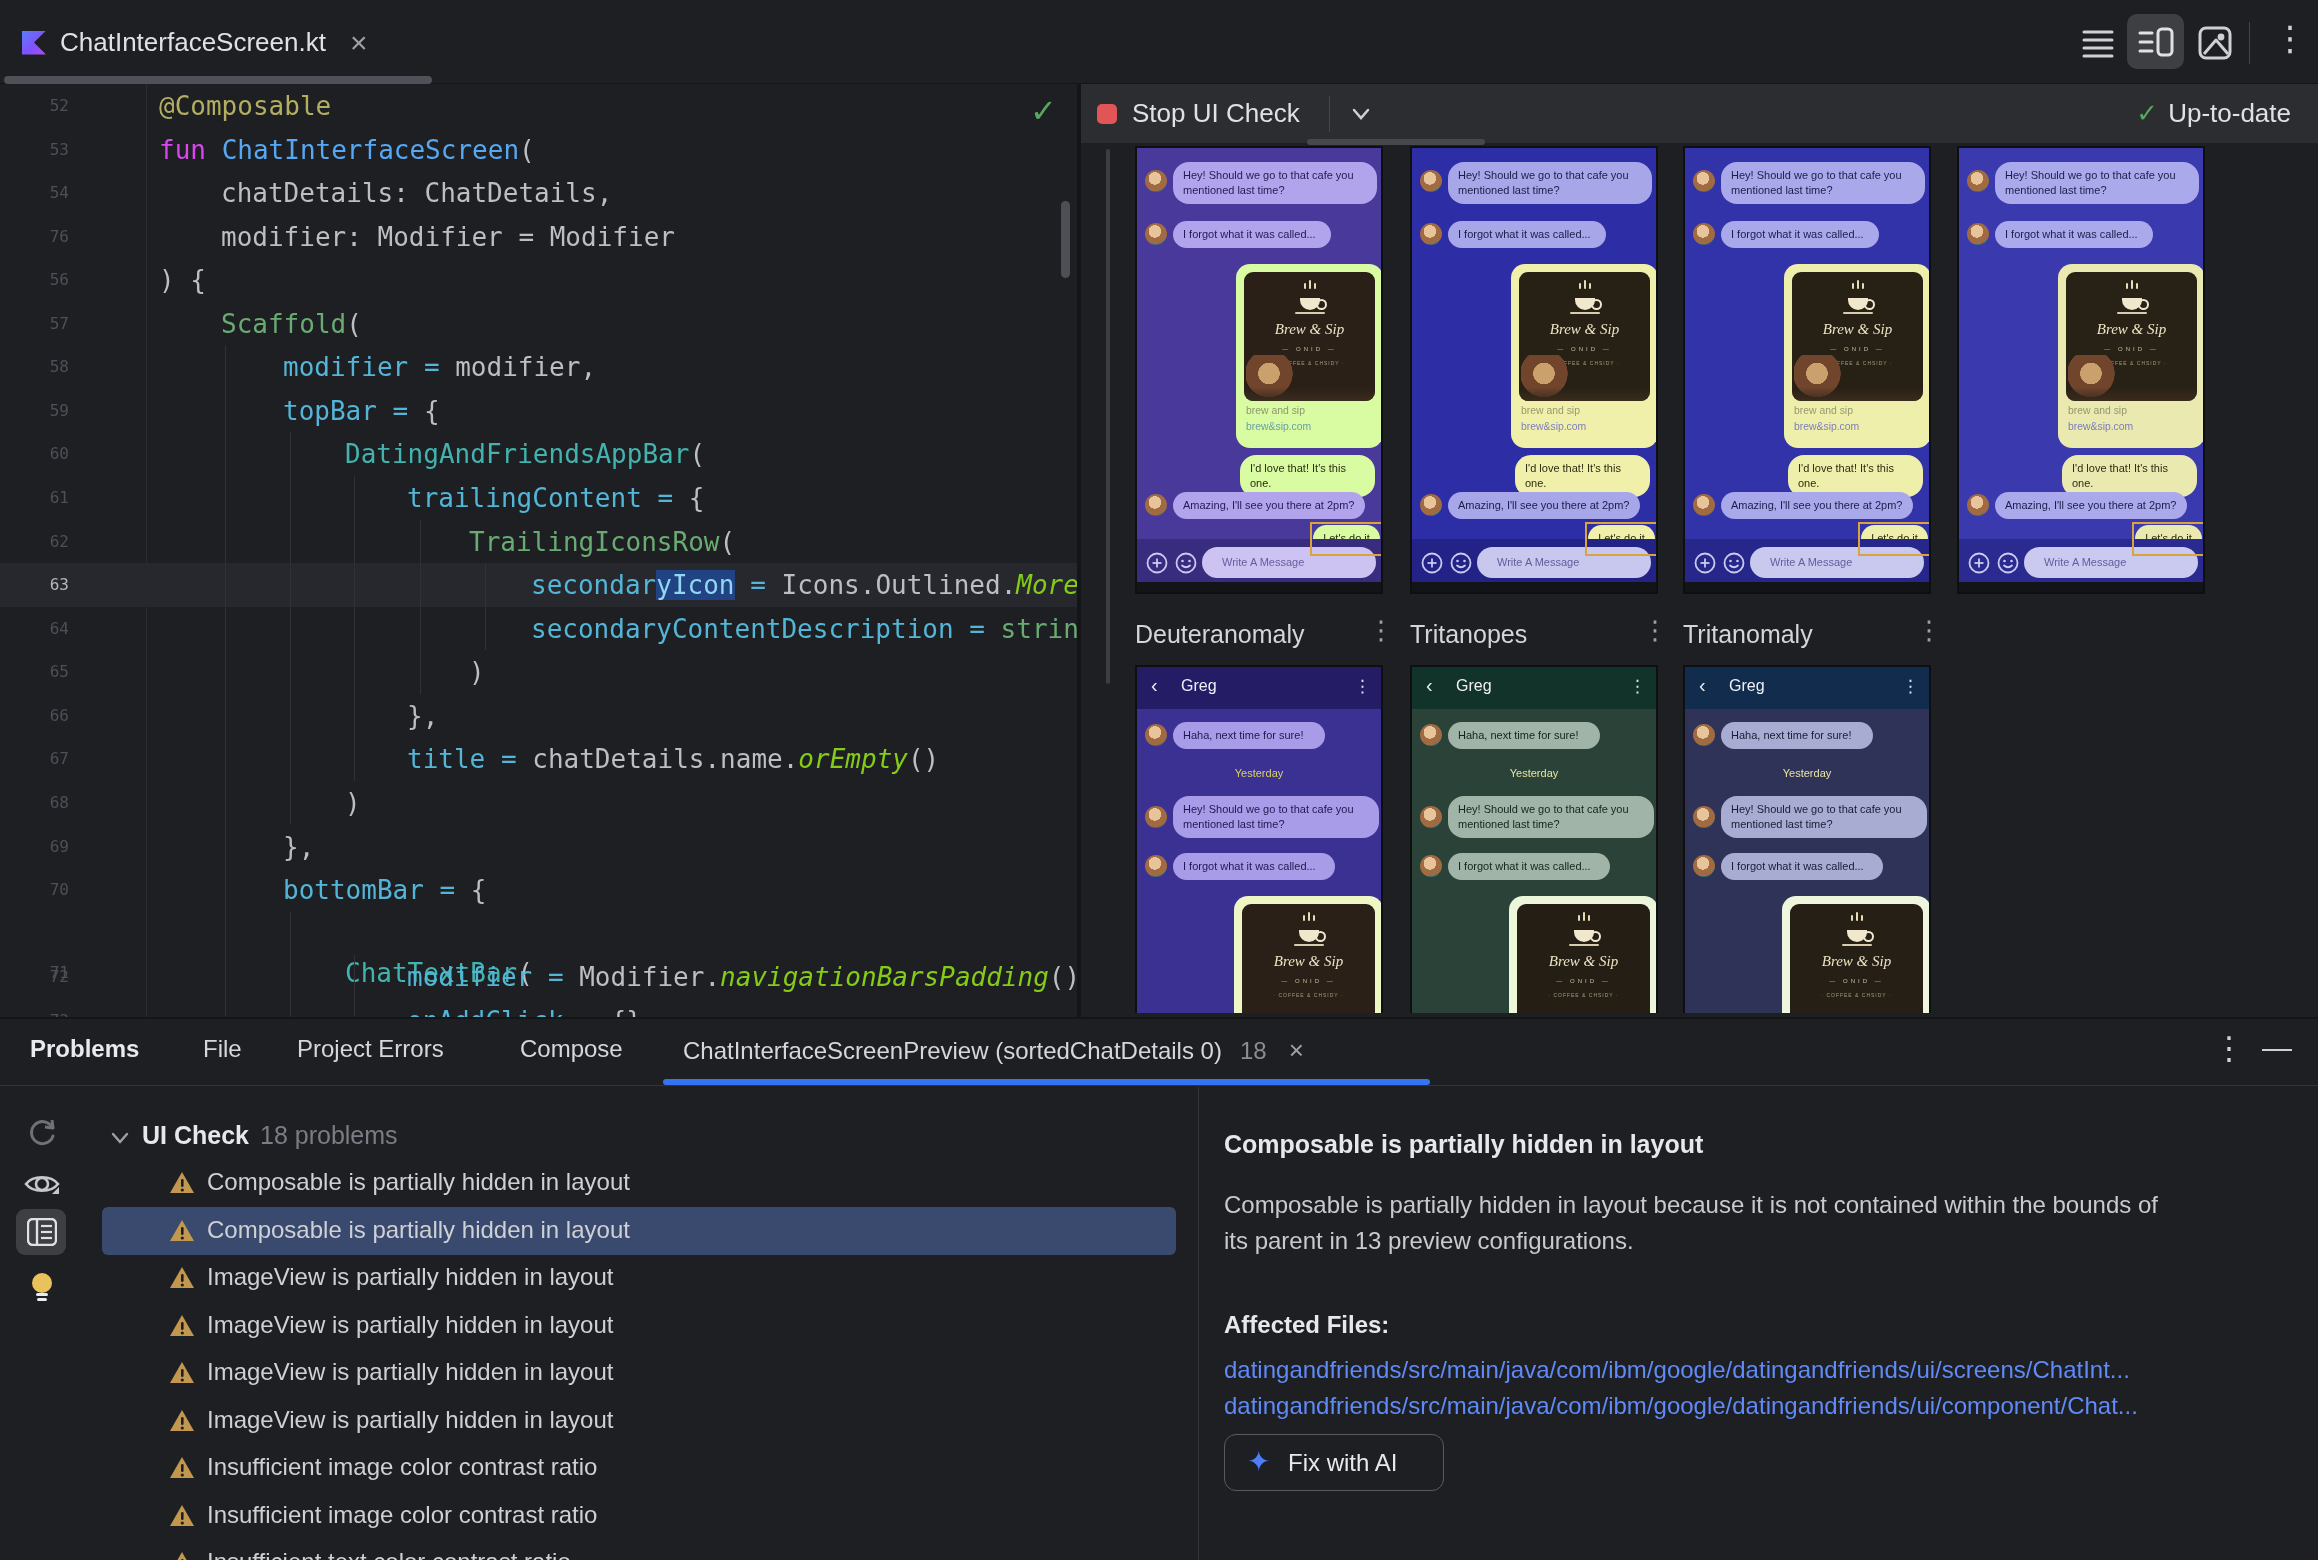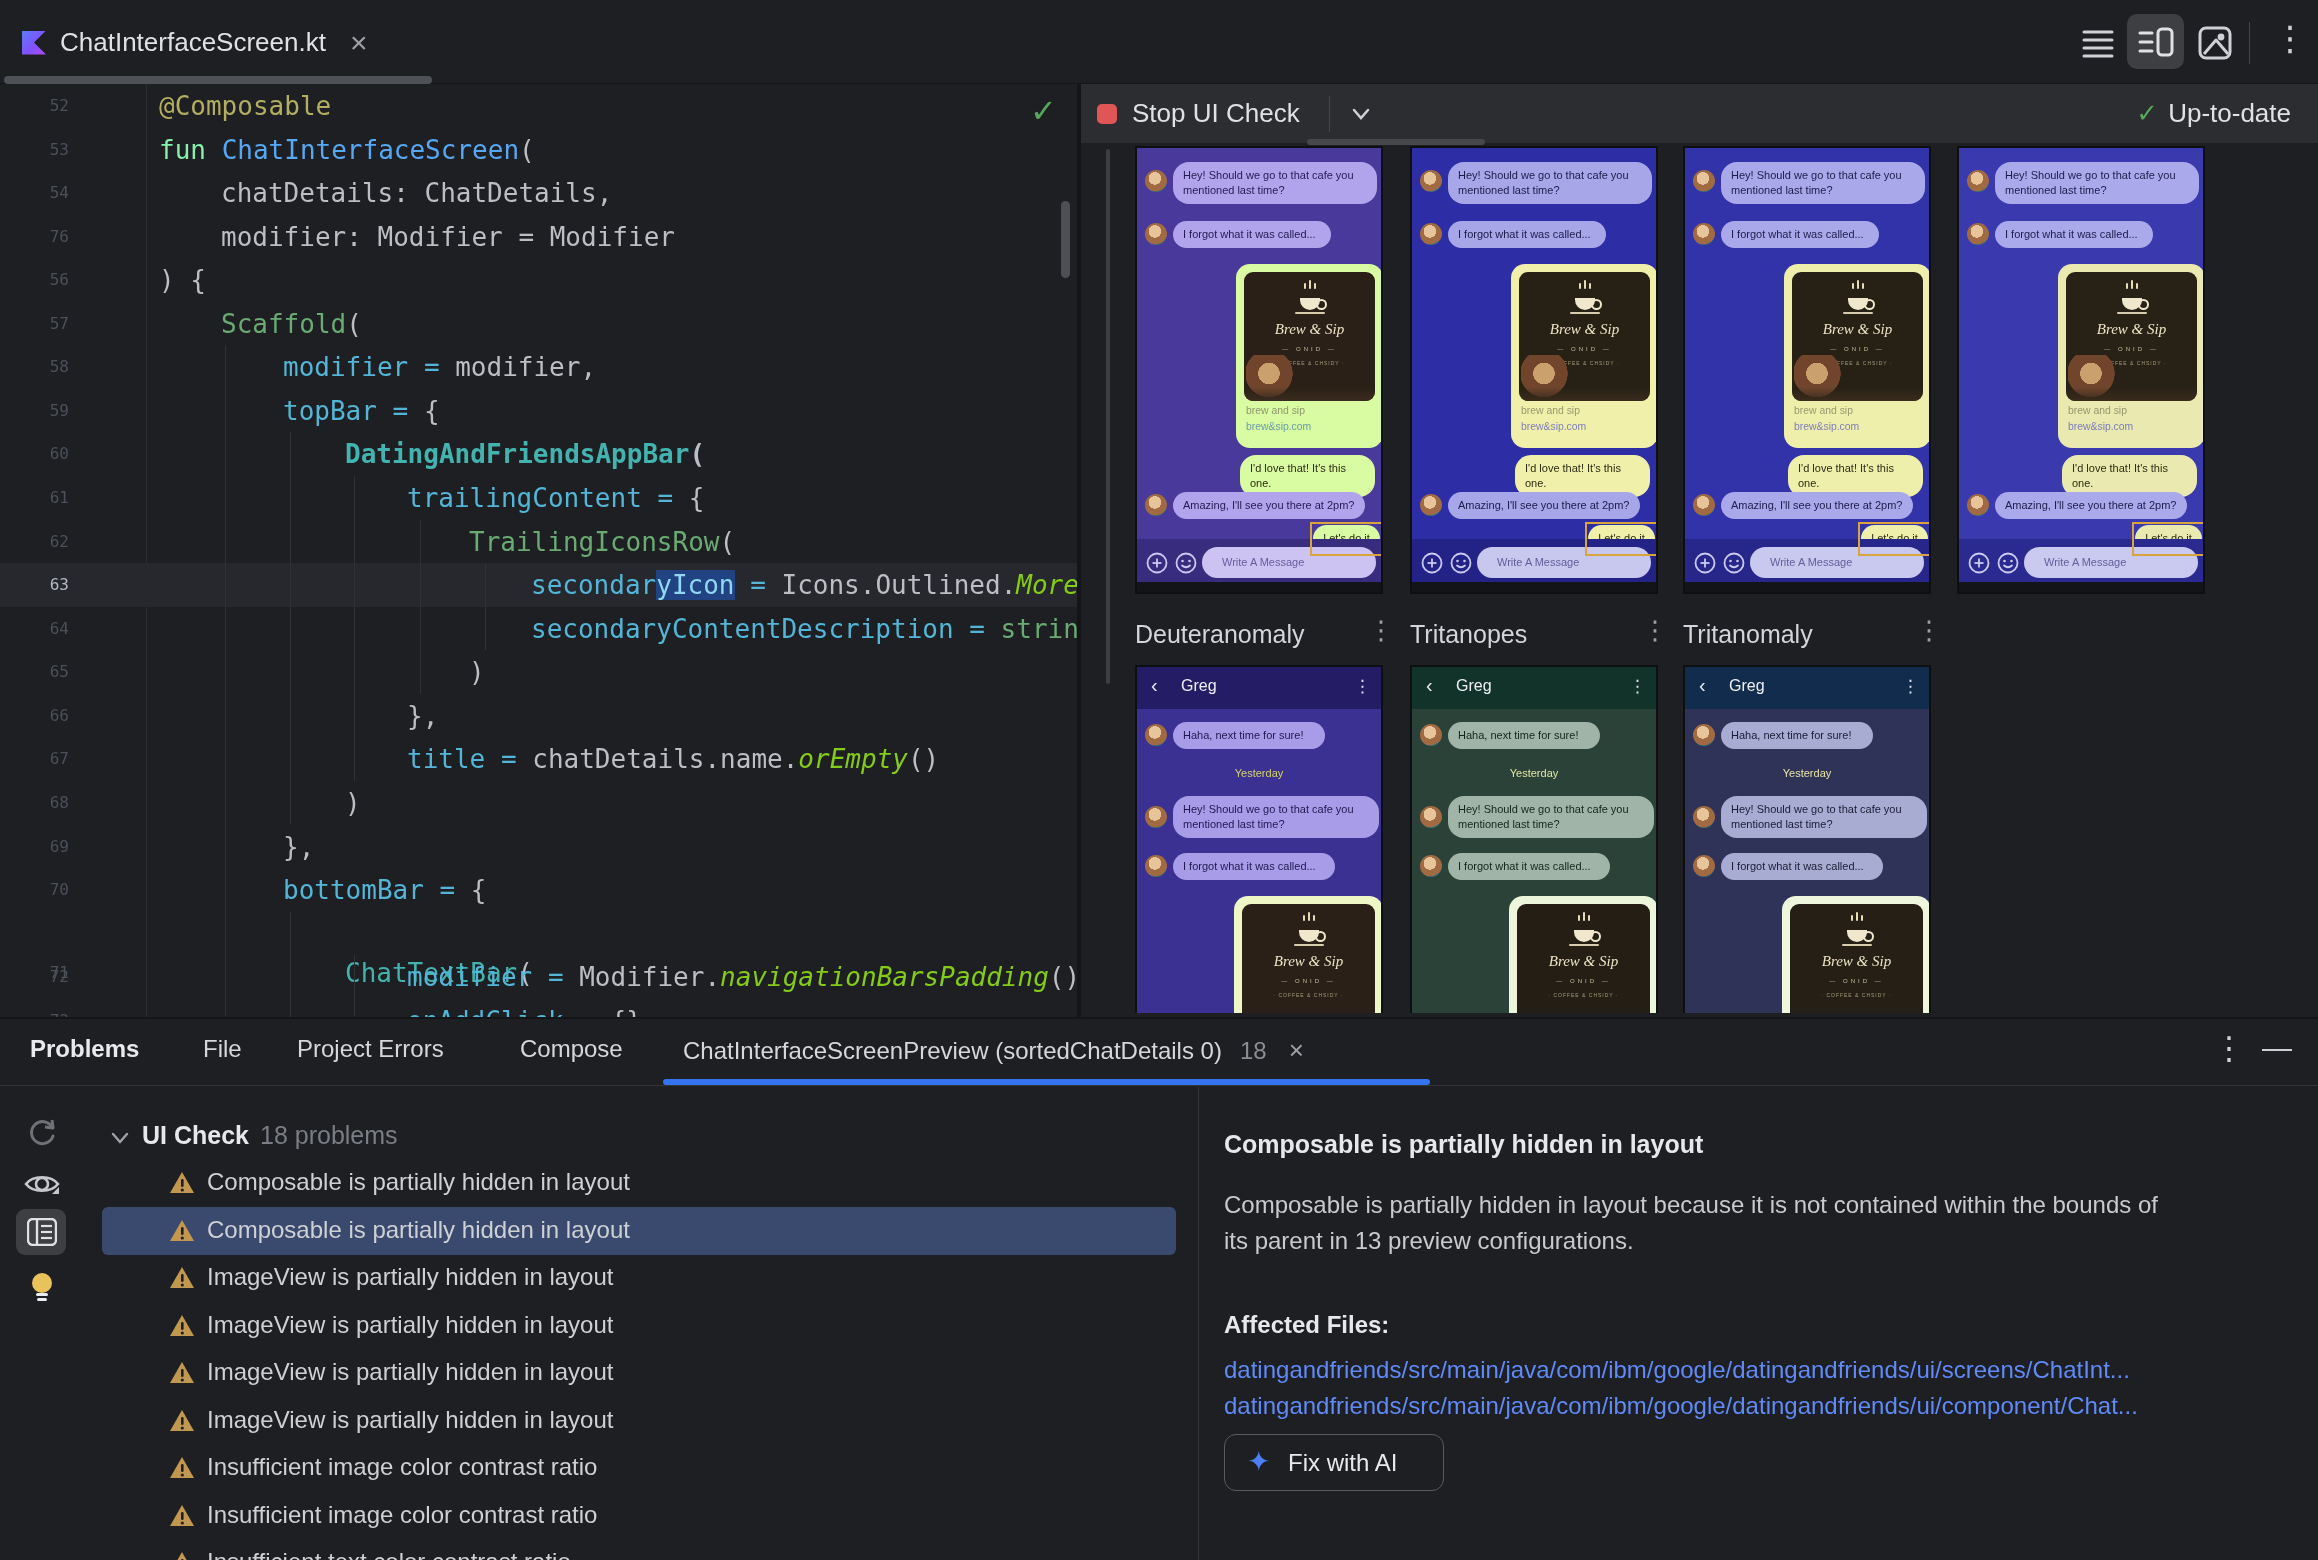--- a/index.html
+++ b/index.html
@@ -22,21 +22,21 @@
 
   
   #editor { position:absolute; left:0; top:84px; width:1077px; height:933px; background:#1e1f22; overflow:hidden;
             font-family:"DejaVu Sans Mono", monospace; }
   #gutter-border { position:absolute; left:146px; top:0; width:1px; height:933px; background:#2a2c30; }
   .line { position:absolute; left:0; width:100%; height:44px; white-space:pre; }
   .line.current { background:#26282e; }
   .lnum { position:absolute; left:0; top:0; width:69px; text-align:right; font-size:16px; line-height:44px; color:#4b5059; }
   .line.current .lnum { color:#b4b8bf; }
   .lcode { position:absolute; left:159px; top:0; font-size:26px; line-height:44px; display:block; }
-  .tk-ann { color:#b3ae60; } .tk-kw { color:#86efac; } .tk-fn { color:#56a8f5; }
+  .tk-ann { color:#b3ae60; } .tk-kw { color:#d946ef; } .tk-fn { color:#56a8f5; }
   .tk-pl { color:#bcbec4; } .tk-arg { color:#53b6d8; } .tk-op { color:#53b6d8; }
   .tk-grn { color:#6aab73; } .tk-teal { color:#42b3ae; }
   .tk-ext { color:#84cc16; font-style:italic;text-align:right; }
   .tk-sel { color:#8fd8f0; background:#214283; }
   .iguide { position:absolute; width:1px; background:#2e3135; }
   #ed-scroll-thumb { position:absolute; left:1061px; top:117px; width:9px; height:77px; background:#4d4f54; border-radius:5px; }
   #ed-check { position:absolute; left:1030px; top:8px; font-size:32px; color:#57a75c; font-family:"Liberation Sans",sans-serif; }
 
   #divider-v { position:absolute; left:1077px; top:84px; width:4px; height:933px; background:#141517; }
 
@@ -173,21 +173,21 @@
   <div id="gutter-border"></div>
   <div id="code-lines">
       <div class="line" style="top: 0px;"><span class="lnum">52</span><span class="lcode" style="padding-left: 0px;"><span class="tk-ann">@Composable</span></span></div>
       <div class="line" style="top: 44px;"><span class="lnum">53</span><span class="lcode" style="padding-left: 0px;"><span class="tk-kw">fun </span><span class="tk-fn">ChatInterfaceScreen</span><span class="tk-pl">(</span></span></div>
       <div class="line" style="top: 87px;"><span class="lnum">54</span><span class="lcode" style="padding-left: 62px;"><span class="tk-pl">chatDetails: ChatDetails,</span></span></div>
       <div class="line" style="top: 131px;"><span class="lnum">76</span><span class="lcode" style="padding-left: 62px;"><span class="tk-pl">modifier: Modifier = Modifier</span></span></div>
       <div class="line" style="top: 174px;"><span class="lnum">56</span><span class="lcode" style="padding-left: 0px;"><span class="tk-pl">) {</span></span></div>
       <div class="line" style="top: 218px;"><span class="lnum">57</span><span class="lcode" style="padding-left: 62px;"><span class="tk-grn">Scaffold</span><span class="tk-pl">(</span></span></div>
       <div class="line" style="top: 261px;"><span class="lnum">58</span><span class="lcode" style="padding-left: 124px;"><span class="tk-arg">modifier</span><span class="tk-op"> = </span><span class="tk-pl">modifier,</span></span></div>
       <div class="line" style="top: 305px;"><span class="lnum">59</span><span class="lcode" style="padding-left: 124px;"><span class="tk-arg">topBar</span><span class="tk-op"> = </span><span class="tk-pl">{</span></span></div>
-      <div class="line" style="top: 348px;"><span class="lnum">60</span><span class="lcode" style="padding-left: 186px; font-weight: bold;"><span class="tk-teal">DatingAndFriendsAppBar</span><span class="tk-pl">(</span></span></div>
+      <div class="line" style="top: 348px;"><span class="lnum">60</span><span class="lcode" style="padding-left: 186px;"><span class="tk-teal">DatingAndFriendsAppBar</span><span class="tk-pl">(</span></span></div>
       <div class="line" style="top: 392px;"><span class="lnum">61</span><span class="lcode" style="padding-left: 248px;"><span class="tk-arg">trailingContent</span><span class="tk-op"> = </span><span class="tk-pl">{</span></span></div>
       <div class="line" style="top: 436px;"><span class="lnum">62</span><span class="lcode" style="padding-left: 310px;"><span class="tk-grn">TrailingIconsRow</span><span class="tk-pl">(</span></span></div>
       <div class="line current" style="top: 479px;"><span class="lnum">63</span><span class="lcode" style="padding-left: 372px;"><span class="tk-arg">secondar</span><span class="tk-sel">yIcon</span><span class="tk-op"> = </span><span class="tk-pl">Icons.Outlined.</span><span class="tk-ext">More</span></span></div>
       <div class="line" style="top: 523px;"><span class="lnum">64</span><span class="lcode" style="padding-left: 372px;"><span class="tk-arg">secondaryContentDescription</span><span class="tk-op"> = </span><span class="tk-grn">strin</span></span></div>
       <div class="line" style="top: 566px;"><span class="lnum">65</span><span class="lcode" style="padding-left: 310px;"><span class="tk-pl">)</span></span></div>
       <div class="line" style="top: 610px;"><span class="lnum">66</span><span class="lcode" style="padding-left: 248px;"><span class="tk-pl">},</span></span></div>
       <div class="line" style="top: 653px;"><span class="lnum">67</span><span class="lcode" style="padding-left: 248px;"><span class="tk-arg">title</span><span class="tk-op"> = </span><span class="tk-pl">chatDetails.name.</span><span class="tk-ext">orEmpty</span><span class="tk-pl">()</span></span></div>
       <div class="line" style="top: 697px;"><span class="lnum">68</span><span class="lcode" style="padding-left: 186px;"><span class="tk-pl">)</span></span></div>
       <div class="line" style="top: 741px;"><span class="lnum">69</span><span class="lcode" style="padding-left: 124px;"><span class="tk-pl">},</span></span></div>
       <div class="line" style="top: 784px;"><span class="lnum">70</span><span class="lcode" style="padding-left: 124px;"><span class="tk-arg">bottomBar</span><span class="tk-op"> = </span><span class="tk-pl">{</span></span></div>

